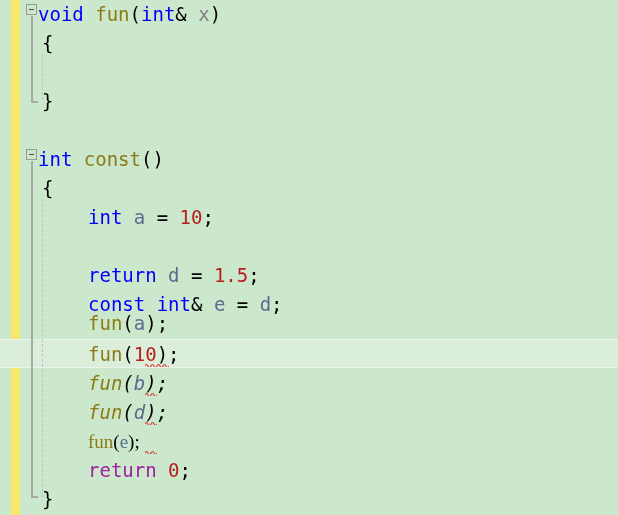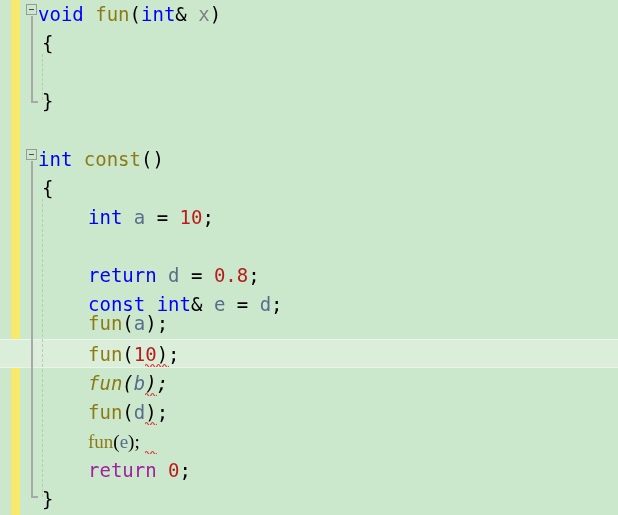--- a/index.html
+++ b/index.html
@@ -188,41 +188,41 @@
     <div class="line" style="top:174px;">
       <span class="txt" style="left:42px;"><span class="brace">{</span></span>
     </div>
 
     <div class="line" style="top:203px;">
       <span class="txt" style="left:88px;"><span class="kw">int</span><span class="punct"> </span><span class="ident">a</span><span class="punct"> = </span><span class="num">10</span><span class="punct">;</span></span>
     </div>
 
 
     <div class="line" style="top:261px;">
-      <span class="txt" style="left:88px;"><span class="kw">return</span><span class="punct"> </span><span class="ident">d</span><span class="punct"> = </span><span class="num">0.8</span><span class="punct">;</span></span>
+      <span class="txt" style="left:88px;"><span class="kw">return</span><span class="punct"> </span><span class="ident">d</span><span class="punct"> = </span><span class="num">1.5</span><span class="punct">;</span></span>
     </div>
 
     <div class="line" style="top:290px;">
       <span class="txt" style="left:88px;"><span class="kw">const</span><span class="punct"> </span><span class="kw">int</span><span class="punct">&amp; </span><span class="ident">e</span><span class="punct"> = </span><span class="ident">d</span><span class="punct">;</span></span>
     </div>
 
     <div class="line" style="top:309px;">
       <span class="txt" style="left:88px;"><span class="fn">fun</span><span class="punct">(</span><span class="ident">a</span><span class="punct">);</span></span>
     </div>
 
     <div class="line" style="top:340px;">
       <span class="txt" style="left:88px;"><span class="fn">fun</span><span class="punct">(</span><span class="num">10</span><span class="punct">);</span></span>
     </div>
 
     <div class="line" style="top:369px;font-style:italic;">
       <span class="txt" style="left:88px;"><span class="fn">fun</span><span class="punct">(</span><span class="ident">b</span><span class="punct">);</span></span>
     </div>
 
     <div class="line" style="top:398px;">
-      <span class="txt" style="left:88px;"><span class="fn">fun</span><span class="punct">(</span><span class="ident">d</span><span class="punct">);</span></span>
+      <span class="txt" style="left:88px;font-style:italic;"><span class="fn">fun</span><span class="punct">(</span><span class="ident">d</span><span class="punct">);</span></span>
     </div>
 
     <div class="line" style="top:427px;">
       <span class="txt" style="left:88px;font-family:Liberation Serif, serif;"><span class="fn">fun</span><span class="punct">(</span><span class="ident">e</span><span class="punct">);</span></span>
     </div>
 
     <div class="line" style="top:456px;">
       <span class="txt" style="left:88px;"><span class="ret">return</span><span class="punct"> </span><span class="num">0</span><span class="punct">;</span></span>
     </div>
 

